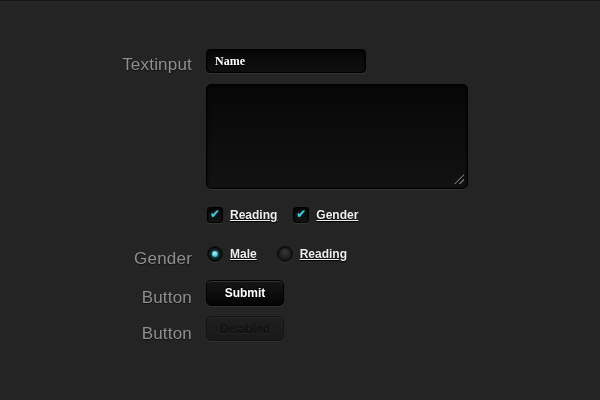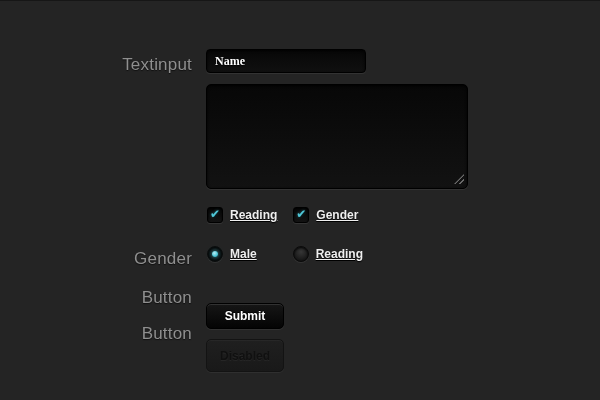--- a/index.html
+++ b/index.html
@@ -134,34 +134,33 @@
 
   
   .btn {
     position: absolute;
     left: 206px;
     width: 78px; height: 26px;
     border-radius: 5px;
     font-family: "Liberation Sans", sans-serif;
     font-size: 12px;
     font-weight: bold;
-    margin-top: 23px;
   }
   .btn-submit {
     top: 280px;
     background: linear-gradient(#161616, #040404);
     border: 1px solid #000;
     box-shadow: 0 1px 0 rgba(255,255,255,0.07), inset 0 1px 0 rgba(255,255,255,0.12);
     color: #fff;
     text-shadow: 0 -1px 0 #000;
     cursor: pointer;
   }
   .btn-disabled {
     top: 316px;
-    height: 33px;
+    height: 25px;
     background: linear-gradient(#1f1f1f, #191919);
     border: 1px solid #131313;
     box-shadow: 0 1px 0 rgba(255,255,255,0.05), inset 0 1px 0 rgba(255,255,255,0.04);
     color: #101010;
     text-shadow: 0 1px 0 rgba(255,255,255,0.05);
     cursor: default;
   }
 </style>
 </head>
 <body>
@@ -186,21 +185,21 @@
     </div>
     <div class="option">
       <span class="checkbox">
         <span class="checkmark">✔</span>
       </span>
       <span class="option-label">Gender</span>
     </div>
   </div>
 
   <div class="field-label" style="top:249px;">Gender</div>
-  <div class="option-row" style="top:246px; gap:36px;">
+  <div class="option-row" style="top:246px; gap:20px;">
     <div class="option">
       <span class="radio selected">
         <span class="radio-dot"></span>
       </span>
       <span class="option-label">Male</span>
     </div>
     <div class="option">
       <span class="radio unselected"></span>
       <span class="option-label">Reading</span>
     </div>

